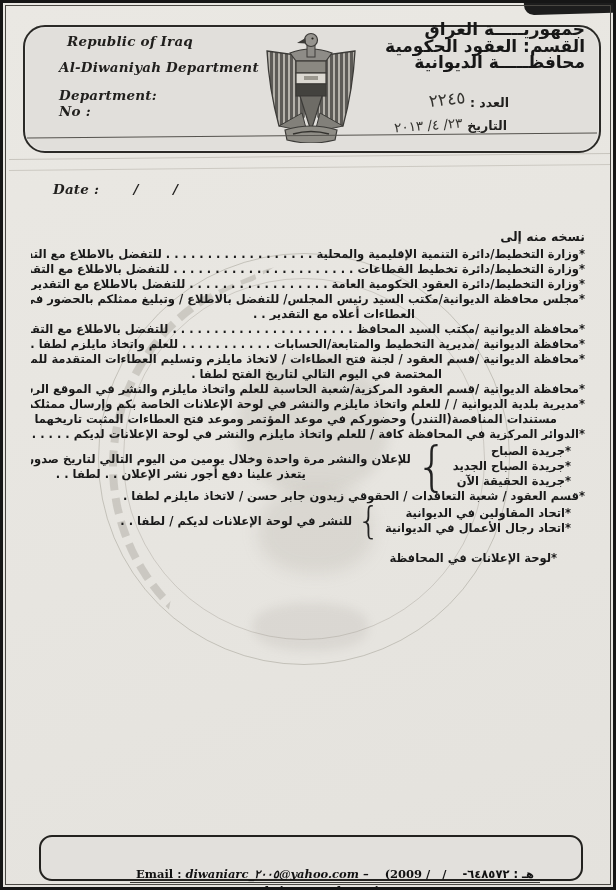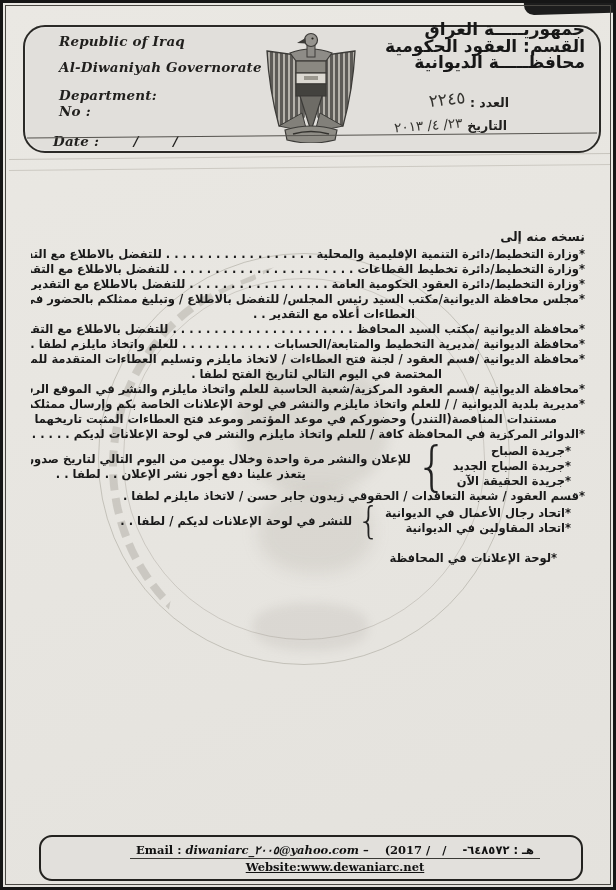--- a/index.html
+++ b/index.html
@@ -18,21 +18,21 @@
     box-shadow:0 0 0 1px rgba(255,255,255,.25) inset;
   }
   .eng{position:absolute;font-family:"DejaVu Serif",serif;font-style:italic;font-weight:700;font-size:13.5px;color:#201f1d;letter-spacing:.2px;}
   .arb{position:absolute;right:28px;top:18px;text-align:right;direction:rtl;font-weight:700;font-size:17px;line-height:16.5px;color:#171717;}
   .arb-row{position:absolute;direction:rtl;font-weight:700;font-size:12.5px;color:#22211f;white-space:nowrap;}
   .hand{display:inline-block;font-size:17px;font-weight:400;transform:rotate(-6deg) translateY(-2px);letter-spacing:1px;color:#34332f;}
   .hand2{display:inline-block;font-size:13.5px;font-weight:400;transform:rotate(-4deg);letter-spacing:.5px;color:#34332f;}
   .hline{position:absolute;left:24px;top:132px;width:570px;border-top:1.2px solid #55534e;transform:rotate(-.5deg);}
   .faint1{position:absolute;left:6px;top:153px;width:602px;border-top:1px solid #c7c4bd;transform:rotate(-.55deg);}
   .faint2{position:absolute;left:6px;top:164px;width:602px;border-top:1px solid #ccc9c2;transform:rotate(-.55deg);}
-  .pre{white-space:pre;}
+  .pre{white-space:pre;margin-top:48px;}
   
   .wm{position:absolute;border-radius:50%;pointer-events:none;}
   .wm-o{left:95px;top:250px;width:410px;height:410px;border:1.6px solid rgba(138,133,122,.38);}
   .wm-i{left:120px;top:275px;width:360px;height:360px;border:1.4px solid rgba(138,133,122,.30);}
   .wm-l{left:106px;top:261px;width:388px;height:388px;border:8px dashed rgba(125,120,108,.26);
         clip-path:polygon(0 18%,42% 0,30% 8%,12% 100%,0 100%);}
   .blob{position:absolute;pointer-events:none;background:rgba(150,145,132,.16);filter:blur(6px);border-radius:45%;}
   .b1{left:235px;top:355px;width:150px;height:135px;}
   .b2{left:255px;top:485px;width:115px;height:85px;filter:blur(8px);}
   .b3{left:250px;top:600px;width:115px;height:48px;filter:blur(5px);background:rgba(150,145,132,.14);}
@@ -77,22 +77,22 @@
 
   <div class="wm wm-o"></div>
   <div class="wm wm-i"></div>
   <div class="wm wm-l"></div>
   <div class="blob b1"></div>
   <div class="blob b2"></div>
   <div class="blob b3"></div>
 
   <div class="hbox"></div>
 
-  <div class="eng" style="left:56px;top:30px">Republic of Iraq</div>
-  <div class="eng" style="left:56px;top:56px">Al-Diwaniyah Governorate</div>
+  <div class="eng" style="left:64px;top:30px">Republic of Iraq</div>
+  <div class="eng" style="left:56px;top:56px">Al-Diwaniyah Department</div>
   <div class="eng" style="left:56px;top:84px">Department:</div>
   <div class="eng" style="left:56px;top:100px">No :</div>
   <div class="eng pre" style="left:50px;top:130px">Date :       /       /</div>
 
   <div class="arb">
     <div>جمهوريـــــة العراق</div>
     <div>القسم: العقود الحكومية</div>
     <div>محافظـــــة الديوانية</div>
   </div>
 
@@ -161,36 +161,36 @@
       <div class="notes">
         <div>للإعلان والنشر مرة واحدة وخلال يومين من اليوم التالي لتاريخ صدور الإعلان وبخلافة</div>
         <div class="n2">يتعذر علينا دفع أجور نشر الإعلان . . لطفا . .</div>
       </div>
     </div>
 
     <div class="contracts">*قسم العقود / شعبة التعاقدات / الحقوقي زيدون جابر حسن / لاتخاذ مايلزم لطفا .</div>
 
     <div class="grp">
       <div class="names">
+        <div>*اتحاد المقاولين في الديوانية</div>
         <div>*اتحاد رجال الأعمال في الديوانية</div>
-        <div>*اتحاد المقاولين في الديوانية</div>
       </div>
       <span class="brace small" dir="ltr">{</span>
       <div class="notes">للنشر في لوحة الإعلانات لديكم / لطفا . .</div>
     </div>
 
     <div class="board">*لوحة الإعلانات في المحافظة</div>
   </div>
 
   <div class="fbox">
     <div class="f-row1">
       <span class="f-serif" dir="ltr">
         <span>Email :</span>
         <span class="f-ital">diwaniarc_٢٠٠٥@yahoo.com</span>
         <span>–</span>
       </span>
-      <span class="f-serif pre" dir="ltr">(2017 /   /</span>
+      <span class="f-serif pre" dir="ltr">(2009 /   /</span>
       <span class="f-ar" dir="rtl">هـ : ٦٤٨٥٧٢-</span>
     </div>
     <div class="f-web">Website:www.dewaniarc.net</div>
   </div>
 
 </div>
 
 </body></html>

